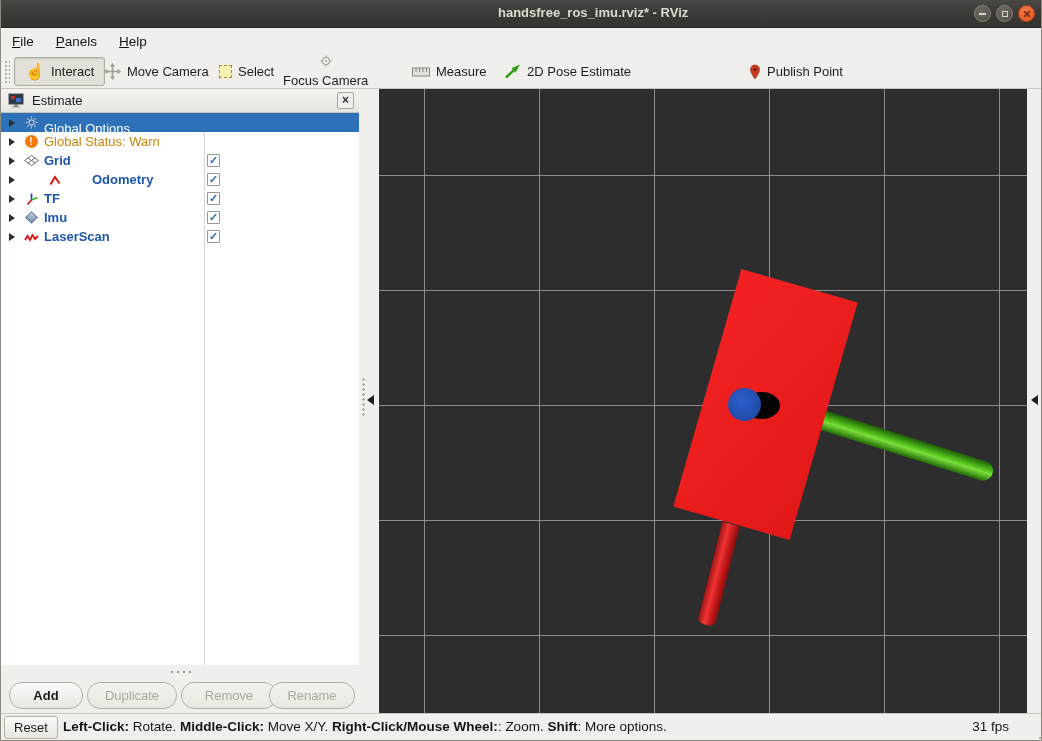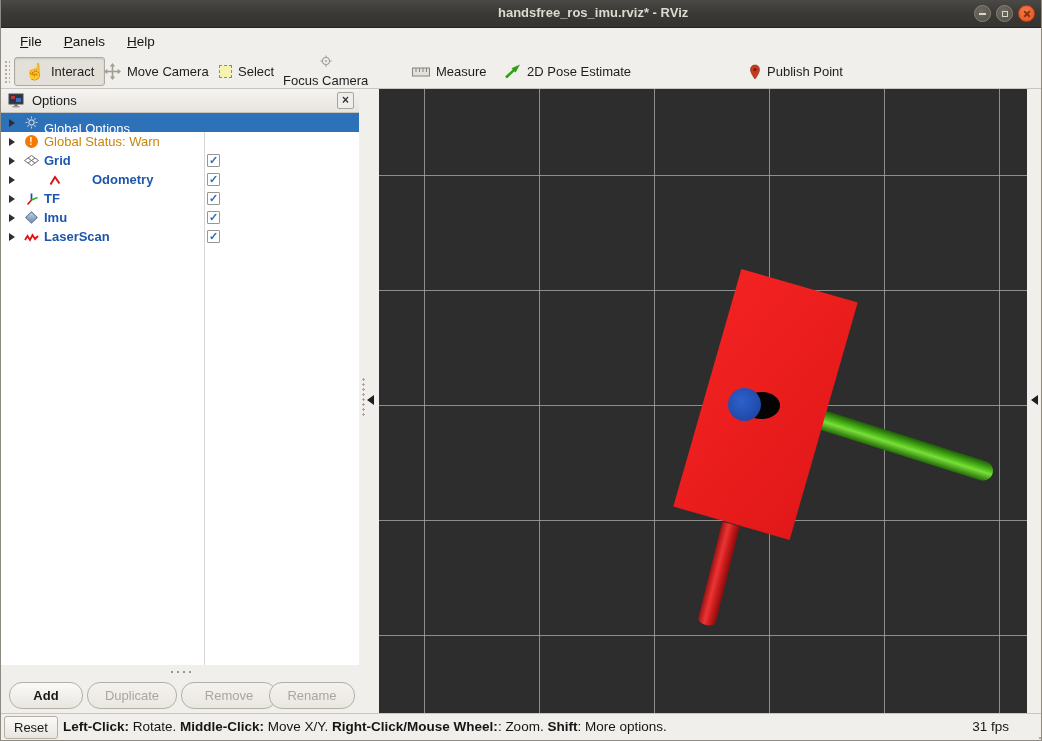--- a/index.html
+++ b/index.html
@@ -15,21 +15,21 @@
   .wbtn { width:17px; height:17px; border-radius:50%; position:relative; }
   .wbtn.gray { background:radial-gradient(circle at 40% 35%, #6e6a62, #504d46); border:1px solid #8a857a; }
   .wbtn.orange { background:radial-gradient(circle at 40% 35%, #f07b4a, #e4541f); border:1px solid #b8431a; }
   .wbtn .bar { position:absolute; left:4px; top:7px; width:7px; height:1.6px; background:#d9d5cc; }
   .wbtn .sq { position:absolute; left:4.5px; top:4.5px; width:6px; height:6px; border:1.4px solid #d9d5cc; }
   .wbtn .x1,.wbtn .x2 { position:absolute; left:3.5px; top:7px; width:8px; height:1.8px; background:#8c2f10; }
   .wbtn .x1 { transform:rotate(45deg);} .wbtn .x2 { transform:rotate(-45deg);}
 
   
   .menubar { position:absolute; left:0; top:28px; width:1042px; height:27px; background:#f1efeb;
-    display:flex; align-items:center; padding-left:8px; }
+    display:flex; align-items:center; padding-left:0; }
   .menu-item { padding:3px 11px; font-size:13.5px; color:#141414; }
   .menu-item .u { text-decoration:underline; }
 
   
   .toolbar { position:absolute; left:0; top:55px; width:1042px; height:34px; background:#f1efeb;
     border-bottom:1px solid #c9c6c0; }
   .tb-handle { position:absolute; left:3px; top:5px; width:6px; height:24px;
     background-image:radial-gradient(#b3afa7 1px, transparent 1.1px); background-size:4px 4px; }
   .tb-item { position:absolute; top:0; height:33px; display:flex; align-items:center; gap:6px;
     font-size:13px; color:#1e1e1e; }
@@ -214,21 +214,21 @@
 
   <div class="panel">
     <div class="panel-header">
       <svg width="18" height="16" viewBox="0 0 18 16" style="margin-left:7px;">
         <rect x="1" y="1" width="14" height="10" fill="#27364a" stroke="#4a4a4a"></rect>
         <rect x="3" y="3" width="4" height="3" fill="#c23333"></rect>
         <rect x="8" y="5" width="5" height="4" fill="#3a6fc4"></rect>
         <rect x="6.5" y="11" width="3" height="2" fill="#7a766e"></rect>
         <rect x="4.5" y="13" width="7" height="1.4" fill="#9a968e"></rect>
       </svg>
-      <span class="ph-title">Options</span>
+      <span class="ph-title">Estimate</span>
       <div class="panel-close">×</div>
     </div>
 
     <div class="tree">
       <div class="colsep"></div>
 
       <div class="trow selected" style="top:0px;">
         <span class="exp"></span>
         <span class="ticon">
           <svg width="13" height="13" viewBox="0 0 13 13">

